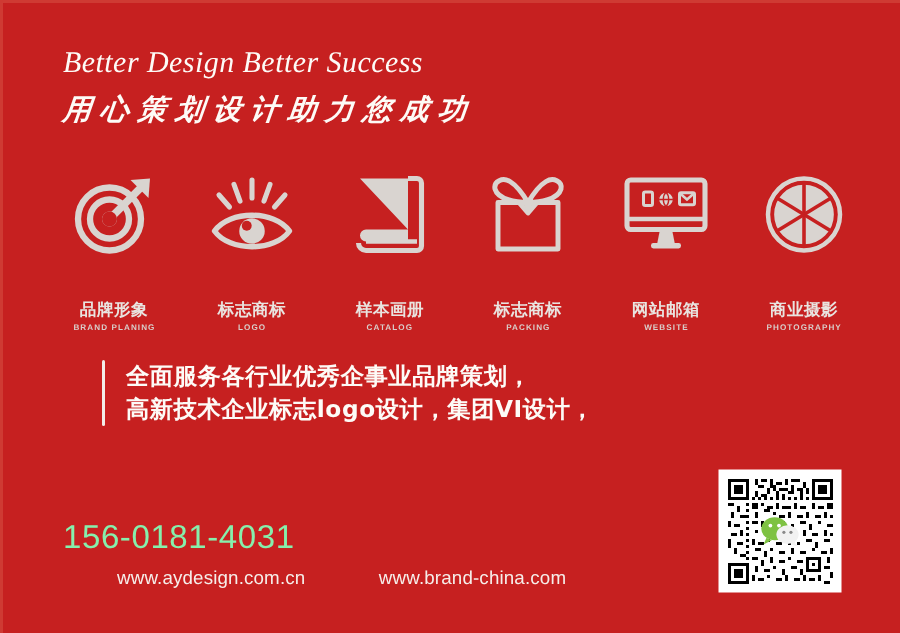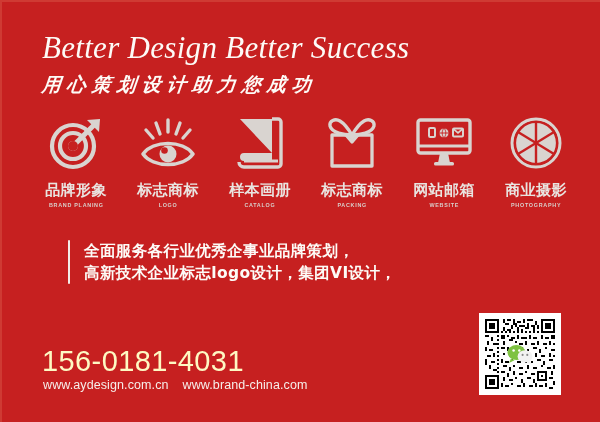--- a/index.html
+++ b/index.html
@@ -15,21 +15,21 @@
     box-sizing:border-box;
     border-top:2px solid #cf3a33;
     border-left:2px solid #cf3a33;
   }
 
   
   .headline-wrap{position:absolute;left:40px;top:30px;}
   .headline{
     font-family:"Liberation Serif","DejaVu Serif",serif;
     font-style:italic;
-    font-size:31px;
+    font-size:20px;
     line-height:1.05;
     color:#fdfbf7;
     letter-spacing:.3px;
     white-space:nowrap;
   }
   .subhead{
     margin-top:7px;
     font-family:"DejaVu Sans","Liberation Sans",sans-serif;
     font-size:19px;
     font-weight:700;
@@ -51,23 +51,23 @@
   .icon-cell{
     width:92px;
     display:flex;flex-direction:column;align-items:center;
   }
   .icon-glyph{
     height:58px;width:58px;
     display:flex;align-items:center;justify-content:center;
   }
   .icon-glyph svg{display:block;}
   .ic-cn{
-    margin-top:9px;
+    margin-top:27px;
     font-family:"DejaVu Sans","Liberation Sans",sans-serif;
-    font-size:15px;font-weight:700;
+    font-size:11px;font-weight:700;
     color:#e9e4e0;letter-spacing:.4px;white-space:nowrap;
   }
   .ic-en{
     margin-top:2px;
     font-size:5.2px;font-weight:700;
     color:#d9cfcb;letter-spacing:.7px;
     transform:scale(1.04);
     white-space:nowrap;
   }
 
@@ -80,32 +80,32 @@
     color:#fdfbf7;
     line-height:22px;
     letter-spacing:.4px;
     white-space:nowrap;
   }
   .body-lines div{height:22px;}
 
   
   .phone{
     position:absolute;left:40px;top:343px;
-    font-size:29px;font-weight:400;
-    color:#fef9c3;letter-spacing:.4px;
+    font-size:22px;font-weight:400;
+    color:#86efac;letter-spacing:.4px;
     font-family:"Liberation Sans","DejaVu Sans",sans-serif;
     text-align:right;
   }
   .urls{
     position:absolute;left:41px;top:376px;
     font-size:12.5px;color:#f6eeea;
     letter-spacing:.1px;
     font-family:"Liberation Sans","DejaVu Sans",sans-serif;
   }
-  .urls span{margin-right:14px;}
+  .urls span{margin-right:14px;margin-left:35px;}
 
   
   .qr-card{
     position:absolute;left:477px;top:311px;
     width:82px;height:82px;background:#ffffff;
     padding:4px;box-sizing:border-box;
   }
   .qr-inner{position:relative;width:74px;height:74px;}
   .qr-inner svg{display:block;}
   .wx-logo{

